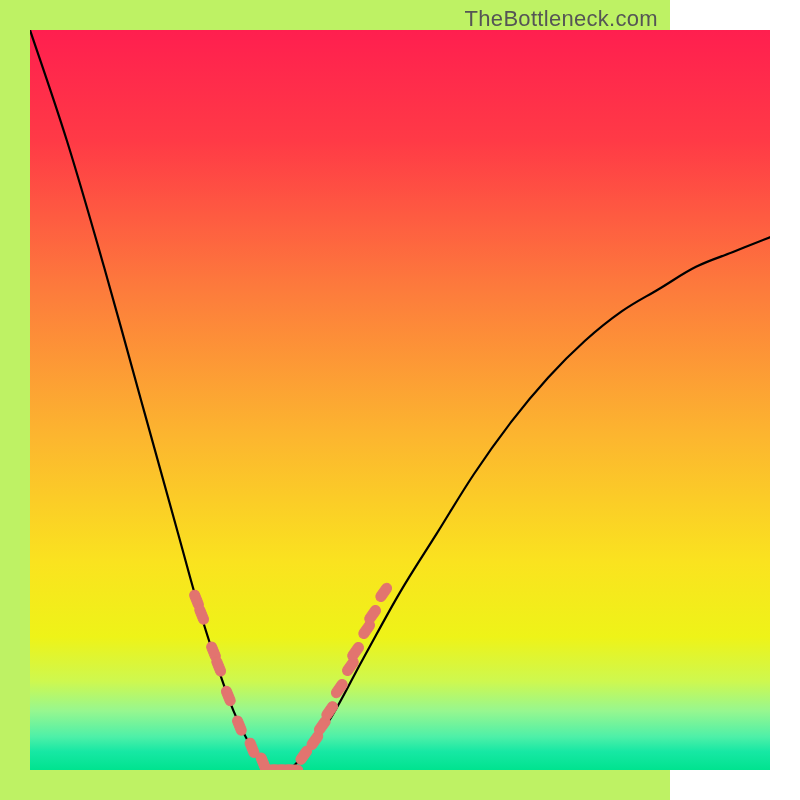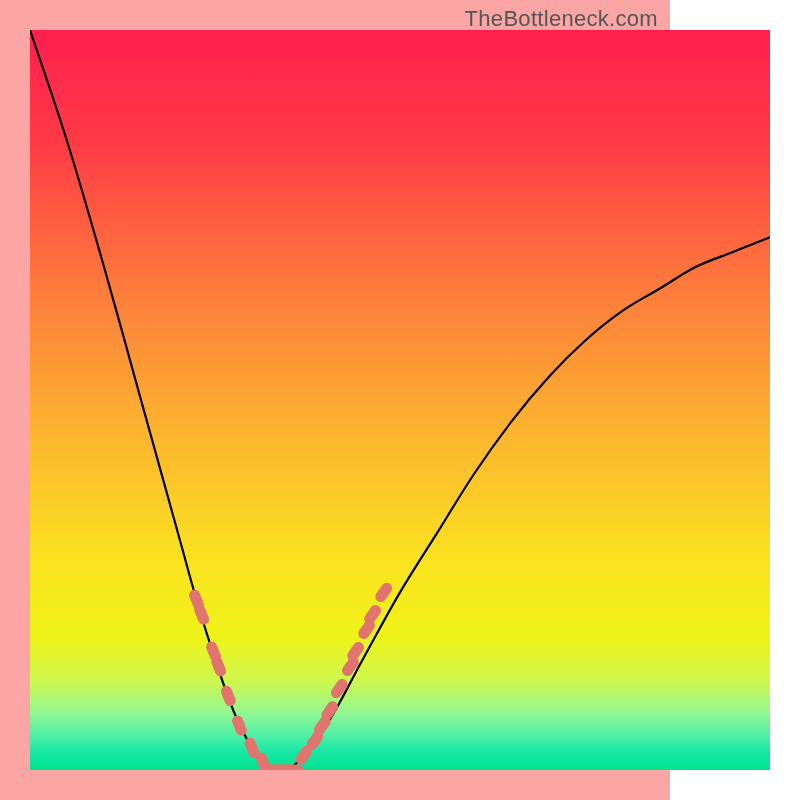--- a/index.html
+++ b/index.html
@@ -8,21 +8,21 @@
     width: 800px;
     height: 800px;
     overflow: hidden;
     font-family: Arial, Helvetica, sans-serif;
     background: #ffffff;
   }
   .frame {
     position: relative;
     width: 670px;
     height: 800px;
-    background: #fca5a5;
+    background: #bef264;
     box-sizing: border-box;
   }
   .plot-area {
     position: absolute;
     left: 30px;
     top: 30px;
     width: 740px;
     height: 740px;
     overflow: hidden;
   }

